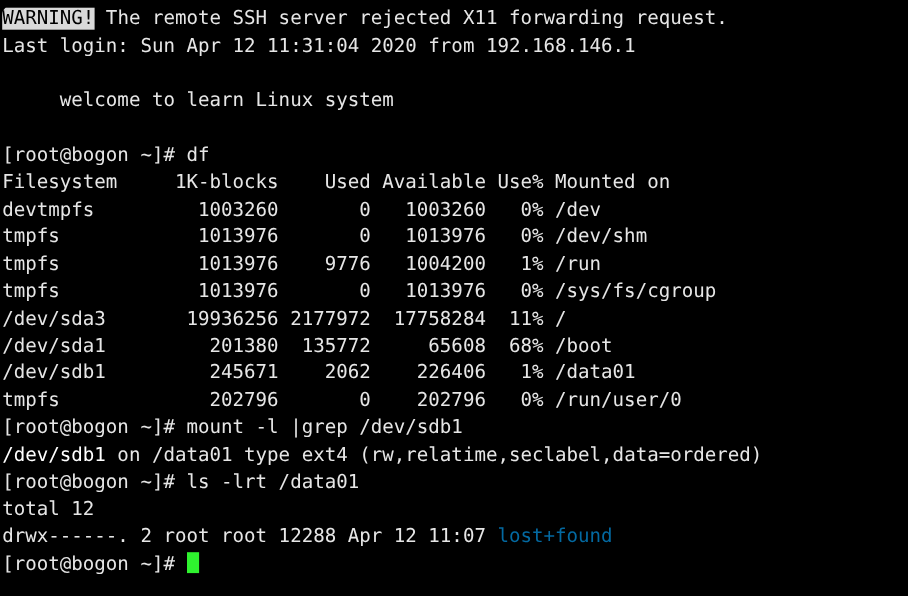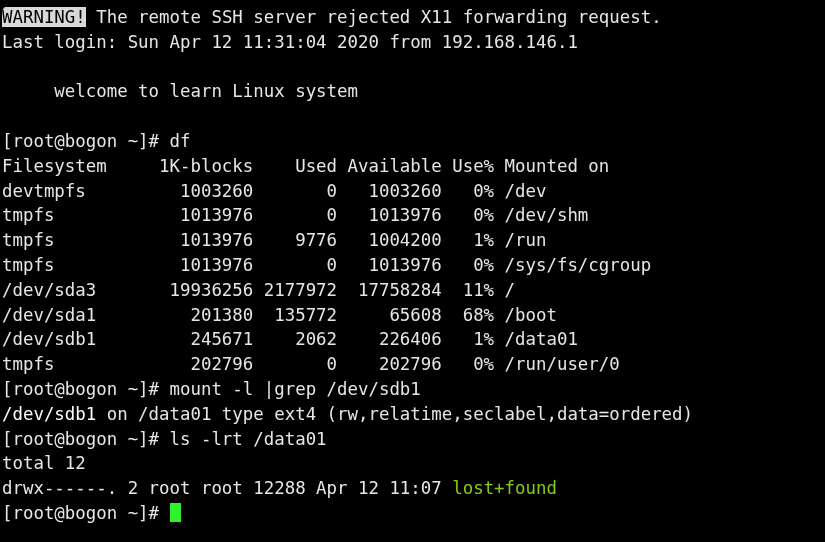--- a/index.html
+++ b/index.html
@@ -32,21 +32,21 @@
     height: 24.8px;
     white-space: pre;
     display: block;
   }
   .seg { white-space: pre; }
   .inverse {
     background: #d9d9d9;
     color: #000000;
   }
   .red   { color: #ffffff; }
-  .blue  { color: #84cc16; }
+  .blue  { color: #0369a1; }
   .cursor {
     background: #2ff22f;
     color: #2ff22f;
     display: inline-block;
     width: 11.8px;
     height: 19px;
     vertical-align: -3px;
   }
 </style>
 </head>

